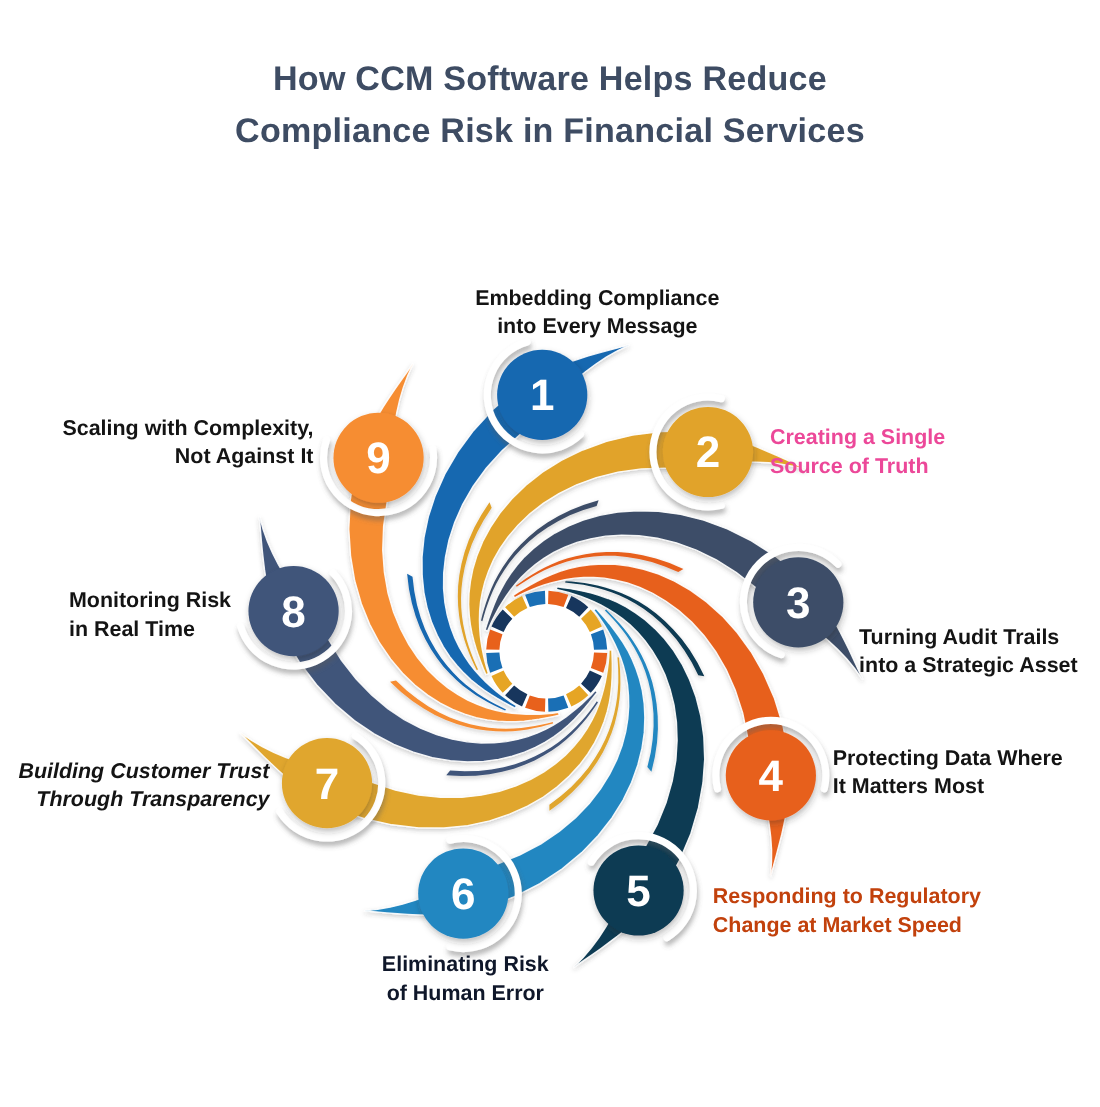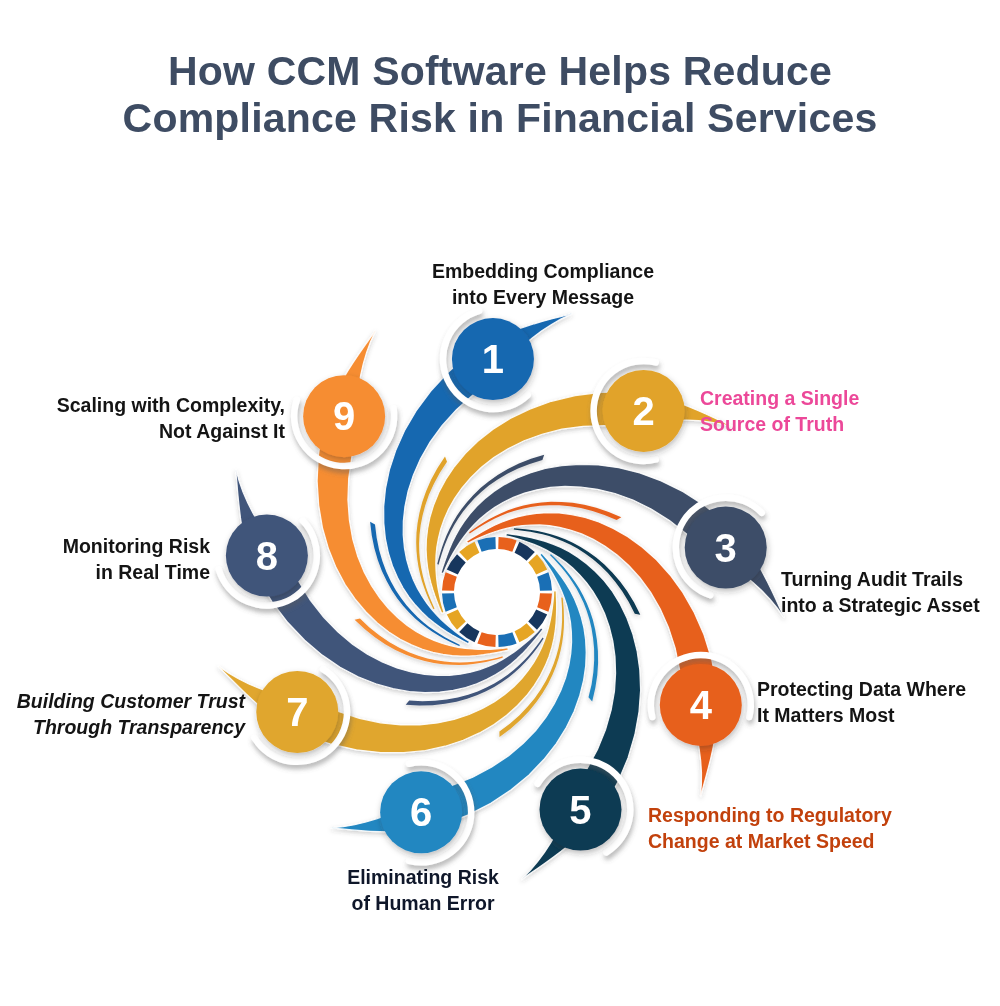--- a/index.html
+++ b/index.html
@@ -3,21 +3,21 @@
 <meta charset="utf-8">
 <style>
   html,body{margin:0;padding:0;background:#ffffff;}
   #stage{
     position:relative;width:1000px;height:1006px;margin:0 auto;
     background:#ffffff;overflow:hidden;
     font-family:"Liberation Sans",sans-serif;
   }
   #title{
     position:absolute;top:48px;left:0;width:1000px;
-    text-align:center;font-size:41px;line-height:47px;font-weight:700;
+    text-align:center;font-size:31px;line-height:47px;font-weight:700;
     letter-spacing:.2px;white-space:pre-line;color:#3e4c63;
   }
   #diagram-svg{position:absolute;left:0;top:0;}
   .item-label{
     position:absolute;font-size:19.5px;line-height:26px;font-weight:700;
     color:#141414;white-space:pre-line;
   }
 </style>
 </head>
 <body>
@@ -113,18 +113,18 @@
       <div class="item-label" style="color: rgb(20, 20, 20); left: 781px; text-align: left; top: 518px; margin-top: 48px;">Turning Audit Trails
 into a Strategic Asset</div>
       <div class="item-label" style="color: rgb(20, 20, 20); left: 757px; text-align: left; top: 676px;">Protecting Data Where
 It Matters Most</div>
       <div class="item-label" style="color: #c2410c; left: 648px; text-align: left; top: 802px;">Responding to Regulatory
 Change at Market Speed</div>
       <div class="item-label" style="color: #0f172a; left: 423px; transform: translateX(-50%); text-align: center; top: 864px;">Eliminating Risk
 of Human Error</div>
       <div class="item-label" style="color: rgb(20, 20, 20); right: 755px; text-align: right; top: 688px; font-style: italic;">Building Customer Trust
 Through Transparency</div>
-      <div class="item-label" style="color: rgb(20, 20, 20); right: 790px; text-align: right; top: 533px;">Monitoring Risk
+      <div class="item-label" style="color: rgb(20, 20, 20); right: 790px; text-align: left; top: 533px;">Monitoring Risk
 in Real Time</div>
-      <div class="item-label" style="color: rgb(20, 20, 20); right: 715px; text-align: right; top: 392px;">Scaling with Complexity,
+      <div class="item-label" style="color: rgb(20, 20, 20); right: 715px; text-align: right; top: 376px;">Scaling with Complexity,
 Not Against It</div>
     </div>
 </div>
 
 </body></html>

